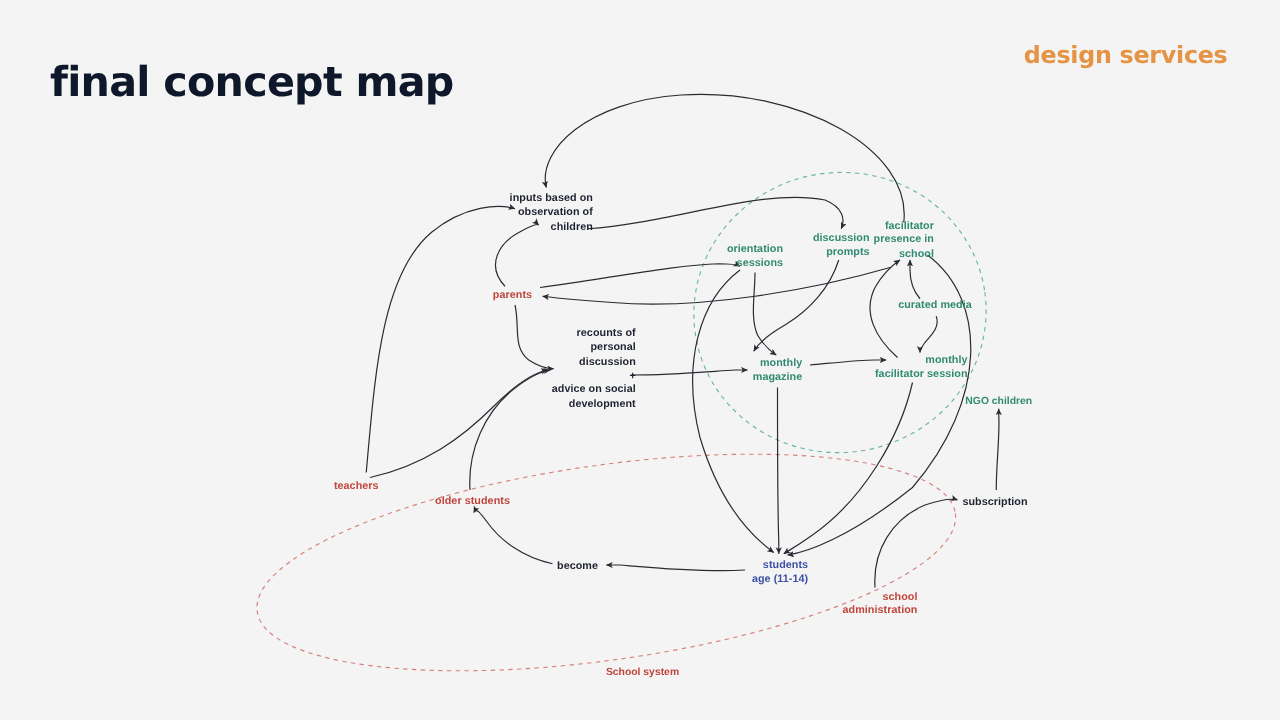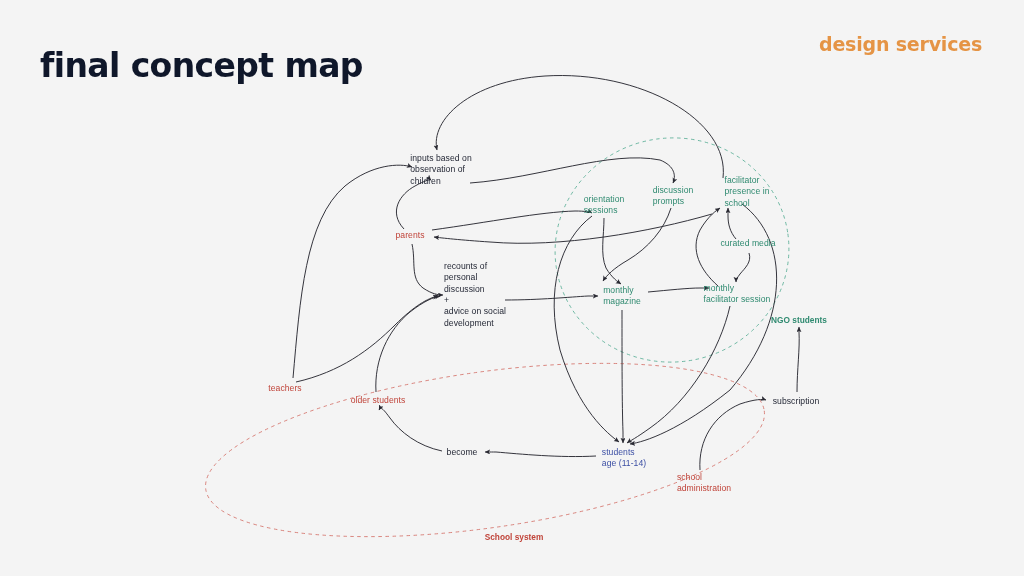--- a/index.html
+++ b/index.html
@@ -39,24 +39,24 @@
     font-family: "DejaVu Sans", sans-serif;
     font-size: 19px;
     font-weight: 700;
     letter-spacing: -0.2px;
     color: #e59445;
     white-space: nowrap;
   }
   .node {
     position: absolute;
     transform: translate(-50%, -50%);
-    text-align: left;
+    text-align: right;
     line-height: 1.32;
     font-size: 8.6px;
-    font-weight: 400;
+    font-weight: 700;
     white-space: pre-line;
     letter-spacing: 0.05px;
   }
   .n-dark  { color: #1e2230; }
   .n-green { color: #2f8a70; }
   .n-red   { color: #c0443a; }
   .n-blue  { color: #3c4fa4; }
   .group-label {
     position: absolute;
     transform: translate(-50%, -50%);
@@ -142,21 +142,21 @@
   <div class="kicker">design services</div>
 
   <div class="node n-dark" style="left:441px; top:170px;">inputs based on
 observation of
 children</div>
   <div class="node n-red" style="left:410px; top:236px;">parents</div>
   <div class="node n-green" style="left:604px; top:205px;">orientation
 sessions</div>
   <div class="node n-green" style="left:673px; top:196px;">discussion
 prompts</div>
-  <div class="node n-green" style="left:723px; top:192px;margin-left:24px;">facilitator
+  <div class="node n-green" style="left:723px; top:192px;">facilitator
 presence in
 school</div>
   <div class="node n-green" style="left:748px; top:244px;">curated media</div>
   <div class="node n-dark" style="left:475px; top:295px;">recounts of
 personal
 discussion
 +
 advice on social
 development</div>
   <div class="node n-green" style="left:622px; top:296px;">monthly
@@ -165,16 +165,16 @@
 facilitator session</div>
   <div class="node n-red" style="left:285px; top:389px;">teachers</div>
   <div class="node n-red" style="left:378px; top:401px;">older students</div>
   <div class="node n-dark" style="left:462px; top:453px;">become</div>
   <div class="node n-blue" style="left:624px; top:458px;">students
 age (11-14)</div>
   <div class="node n-red" style="left:704px; top:483px;">school
 administration</div>
   <div class="node n-dark" style="left:796px; top:402px;">subscription</div>
 
-  <div class="group-label g-green" style="left:799px; top:320px;">NGO students</div>
+  <div class="group-label g-green" style="left:799px; top:320px;">NGO children</div>
   <div class="group-label g-red" style="left:481px; top:537px;margin-left:33px;">School system</div>
 
 </div>
 
 </body></html>

